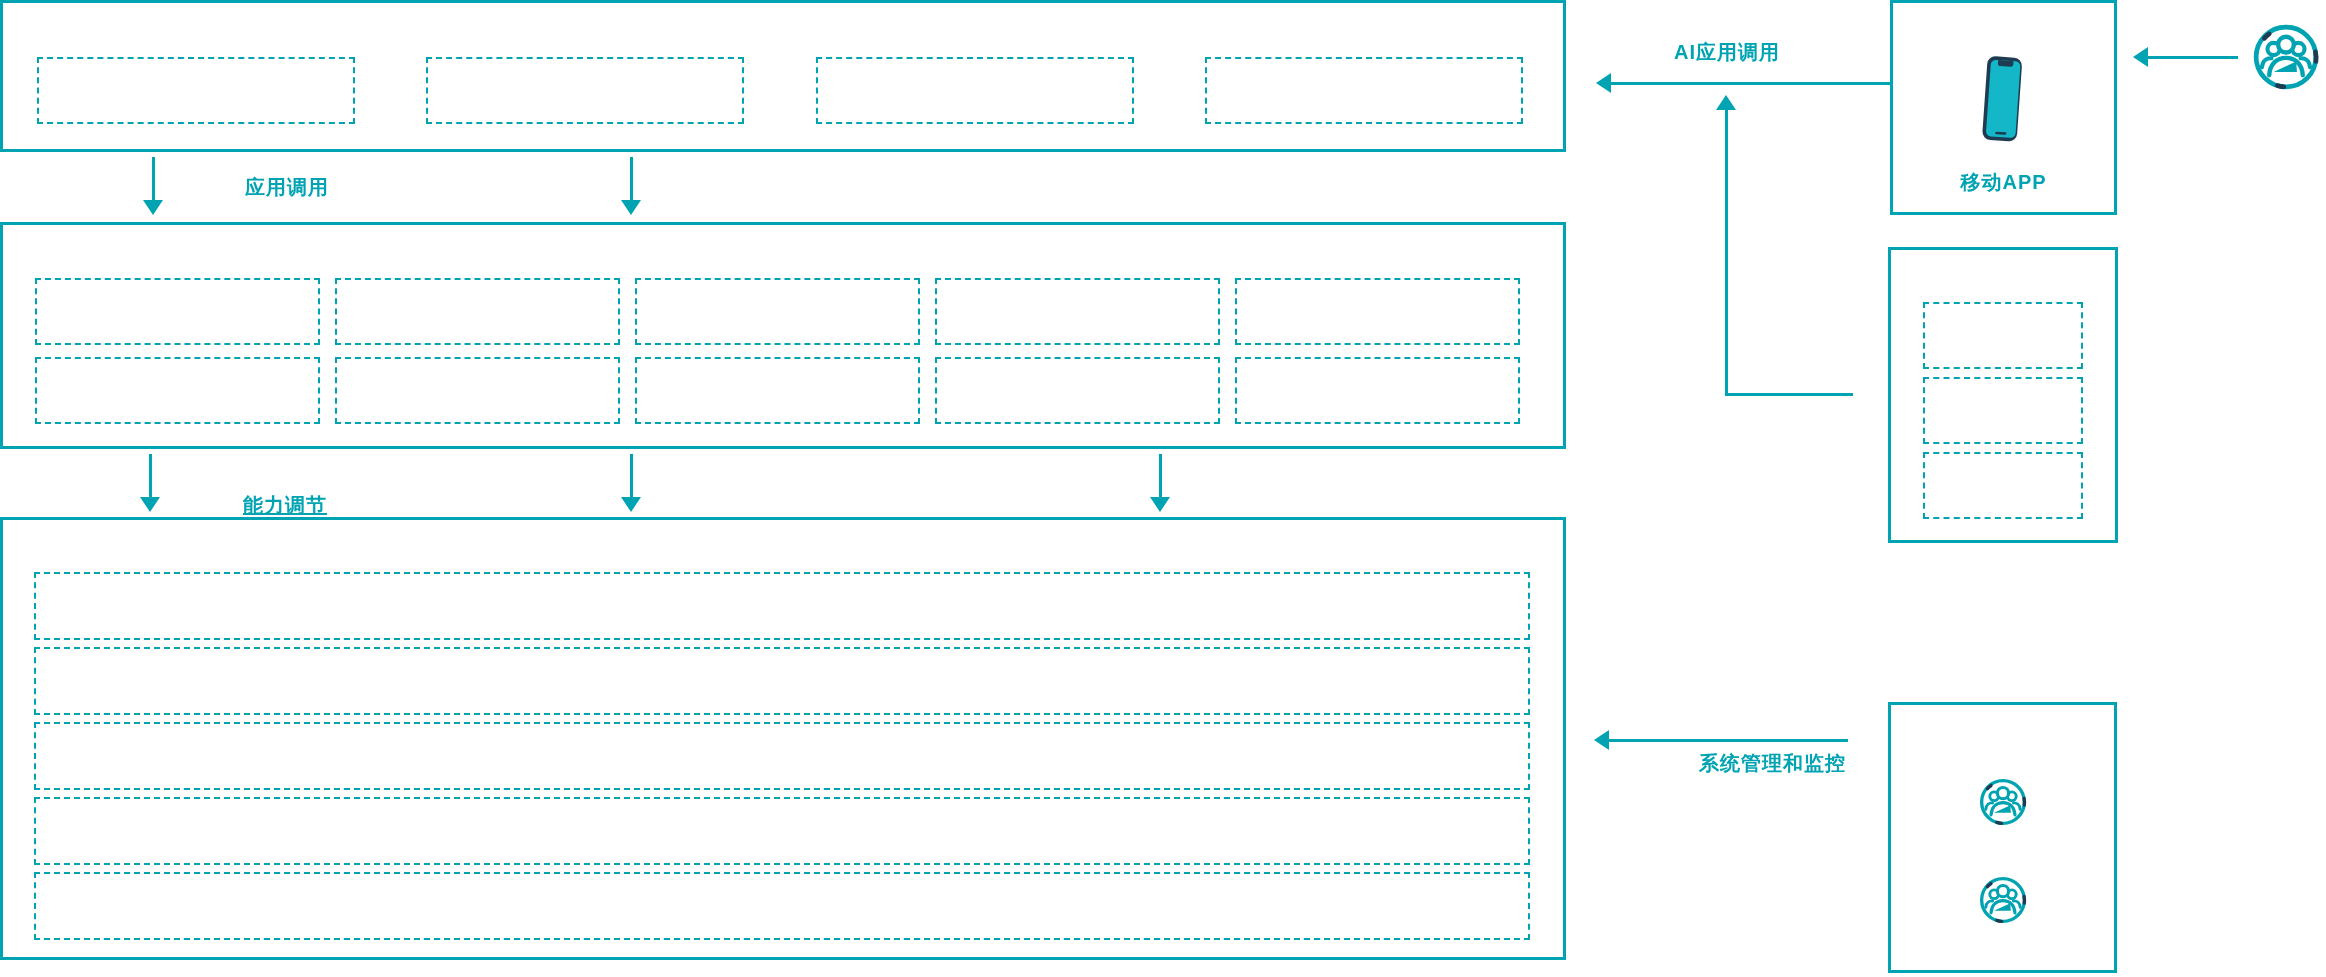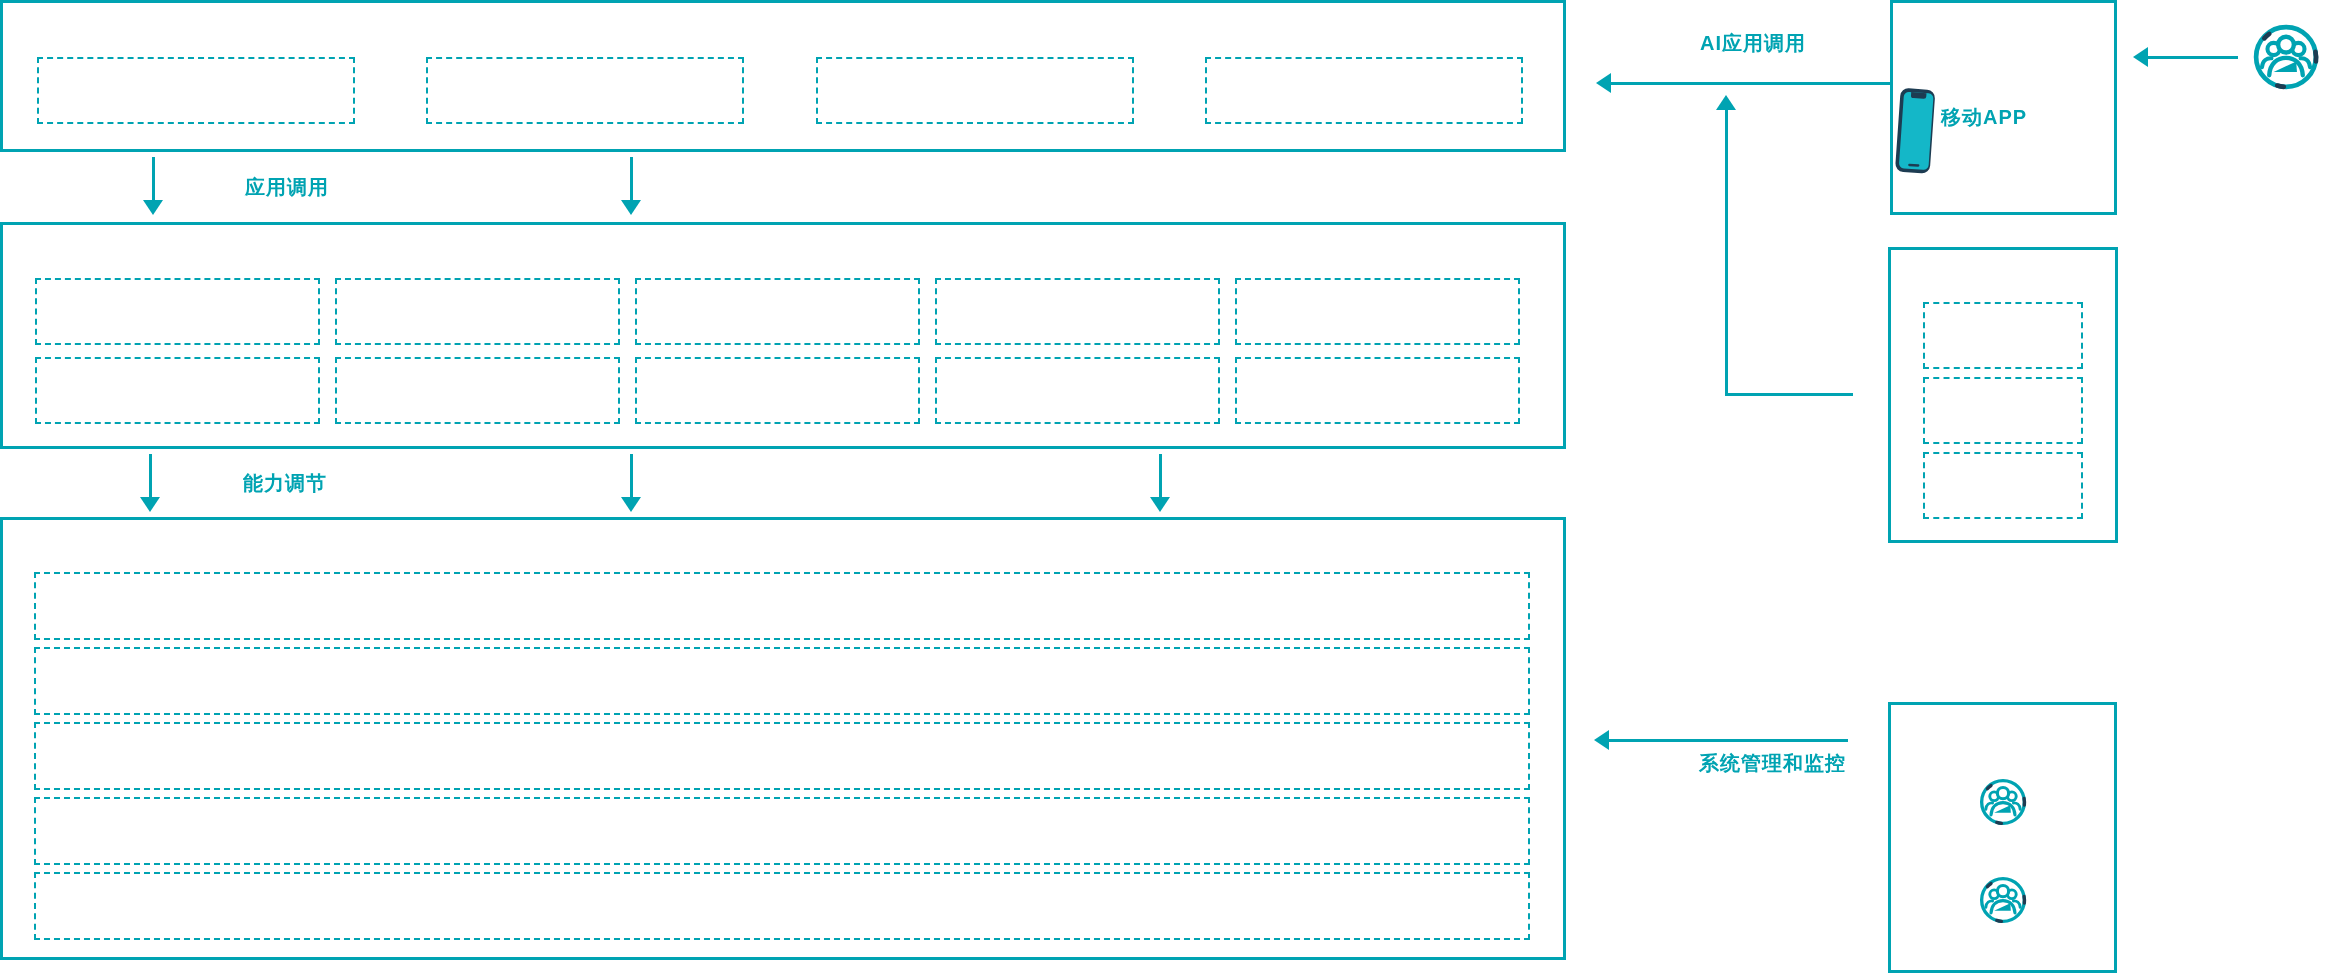--- a/index.html
+++ b/index.html
@@ -22,22 +22,22 @@
   #slotsB{display:grid;grid-template-columns:repeat(5,285px);column-gap:15px;row-gap:12px;padding:53px 0 0 32px;}
   #slotsB .slot{height:67px;}
   #slotsC{padding:52px 33px 0 31px;}
   #slotsC .slot{height:68px;margin-bottom:7px;}
   #slotsE{display:flex;flex-direction:column;align-items:center;gap:8px;padding-top:52px;}
   #slotsE .slot{width:160px;height:67px;}
 
   
   .lbl{position:absolute;color:var(--teal);font-size:20px;font-weight:700;letter-spacing:1px;white-space:nowrap;}
   #lblAppCall{left:245px;top:174px;}
-  #lblCap{left:243px;top:470px;}
-  #lblAi{left:1674px;top:30px;margin-left:26px;}
+  #lblCap{left:243px;top:492px;text-decoration:underline;}
+  #lblAi{left:1674px;top:39px;}
   #lblSys{left:1699px;top:750px;}
 
   
   .varrow{position:absolute;width:3px;background:var(--teal);}
   .varrow::after{content:"";position:absolute;left:-9px;bottom:-14px;border-left:10px solid transparent;border-right:10px solid transparent;border-top:15px solid var(--teal);}
   .harrowL{position:absolute;height:3px;background:var(--teal);}
   .harrowL::before{content:"";position:absolute;left:-14px;top:-9px;border-top:10px solid transparent;border-bottom:10px solid transparent;border-right:15px solid var(--teal);}
   .line{position:absolute;background:var(--teal);}
   .upHead{position:absolute;border-left:10px solid transparent;border-right:10px solid transparent;border-bottom:15px solid var(--teal);width:0;height:0;}
 
@@ -47,21 +47,21 @@
   #arrB2{left:630px;top:454px;height:44px;}
   #arrB3{left:1159px;top:454px;height:44px;}
   #arrAi{left:1610px;top:82px;width:280px;}
   #arrSys{left:1608px;top:739px;width:240px;}
   #arrUser{left:2147px;top:56px;width:91px;}
   #connV{left:1725px;top:110px;width:3px;height:285px;}
   #connH{left:1725px;top:393px;width:128px;height:3px;}
   #connHead{left:1716px;top:95px;}
 
   
-  #panelD .inner{display:flex;flex-direction:row;align-items:center;height:100%;}
+  #panelD .inner{display:flex;flex-direction:column;align-items:center;height:100%;}
   #phoneSvg{width:48px;height:94px;margin-top:52px;}
   #lblMobile{color:var(--teal);font-size:20px;font-weight:700;letter-spacing:1px;margin-top:20px;}
 
   
   #panelF .inner{display:flex;flex-direction:column;align-items:center;padding-top:72px;gap:48px;}
   .groupIcon{width:50px;height:50px;}
   #userTop{position:absolute;left:2251px;top:22px;width:70px;height:70px;}
 </style>
 </head>
 <body>

